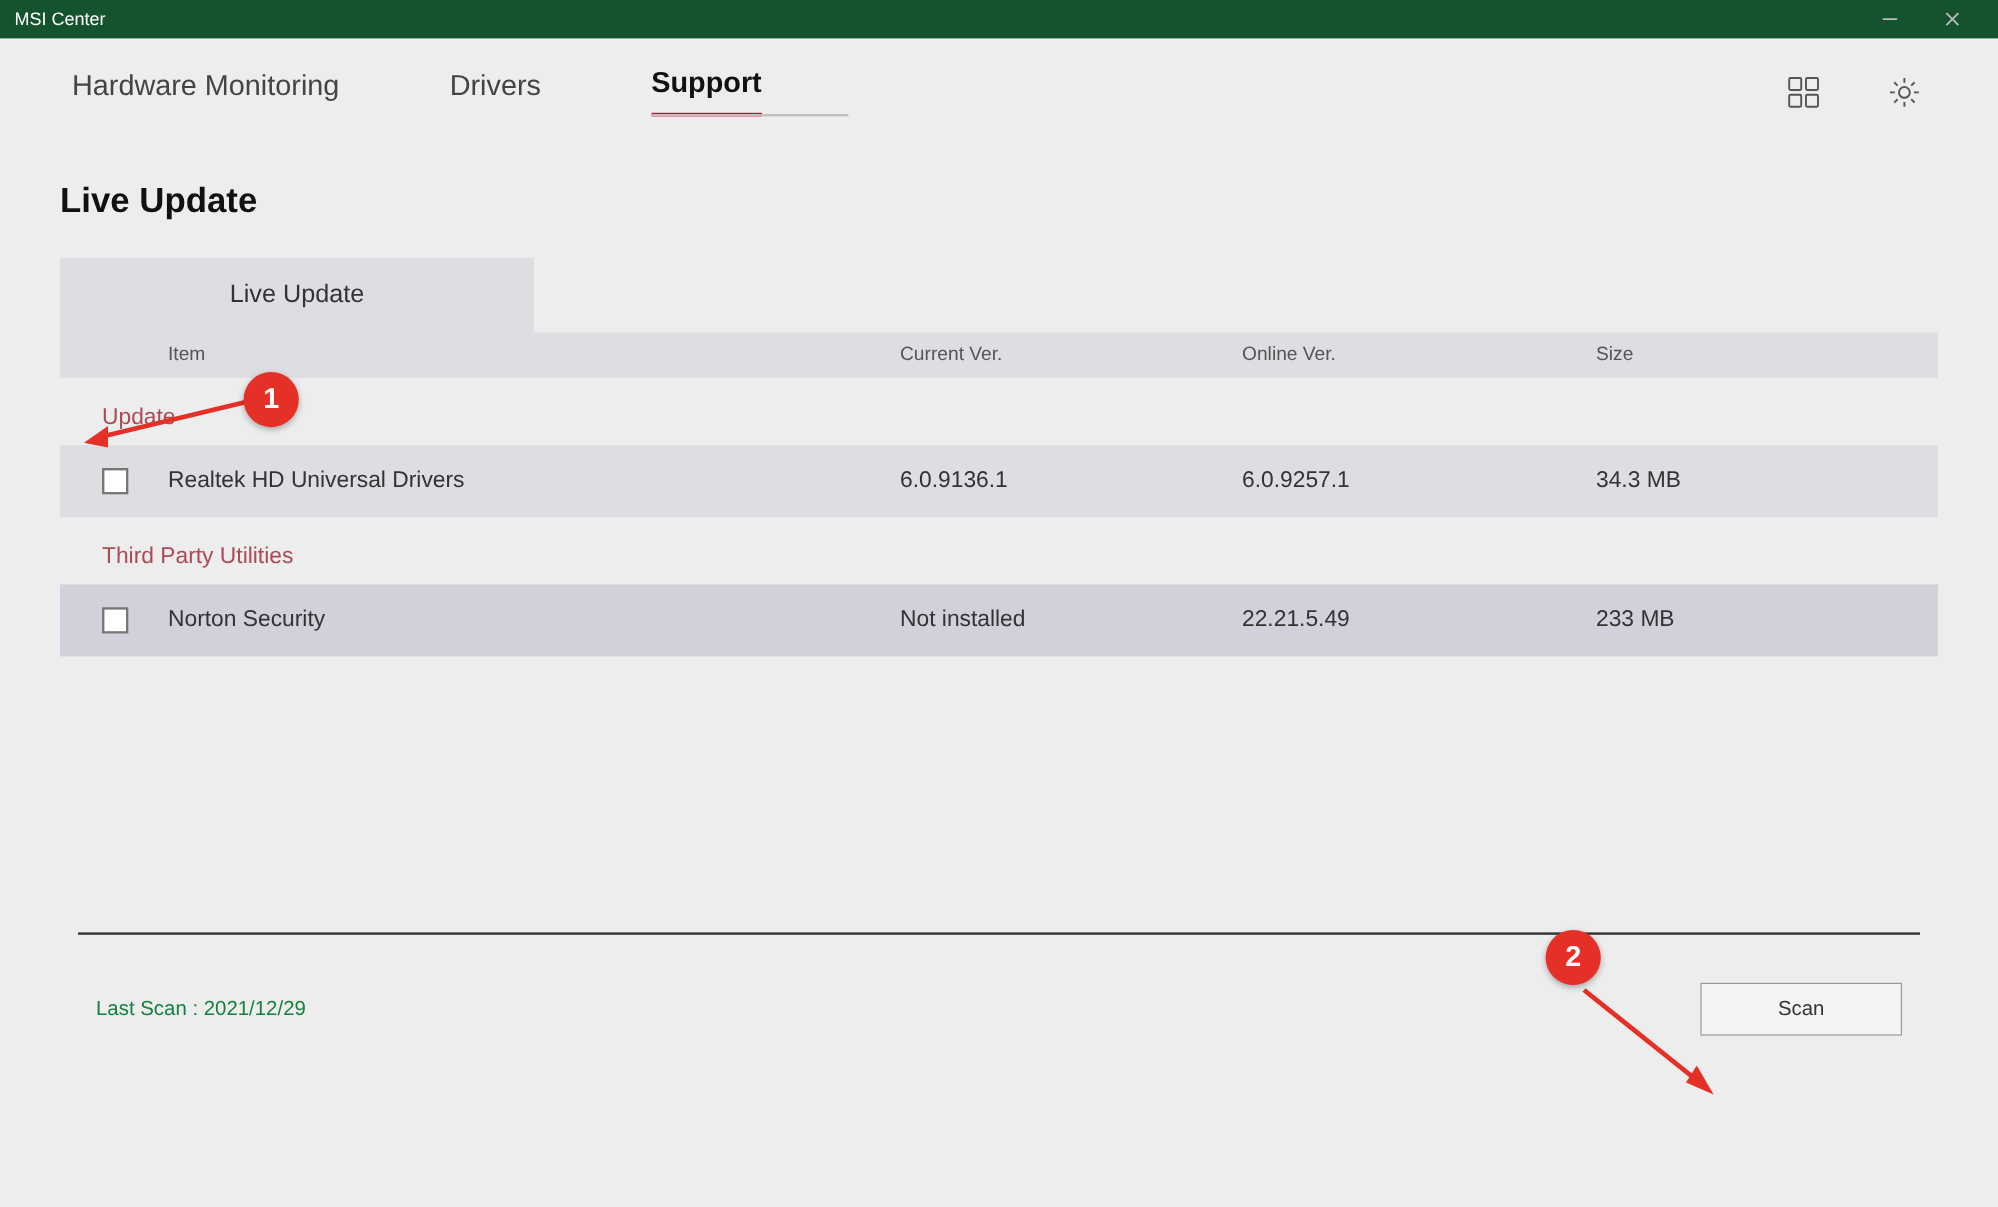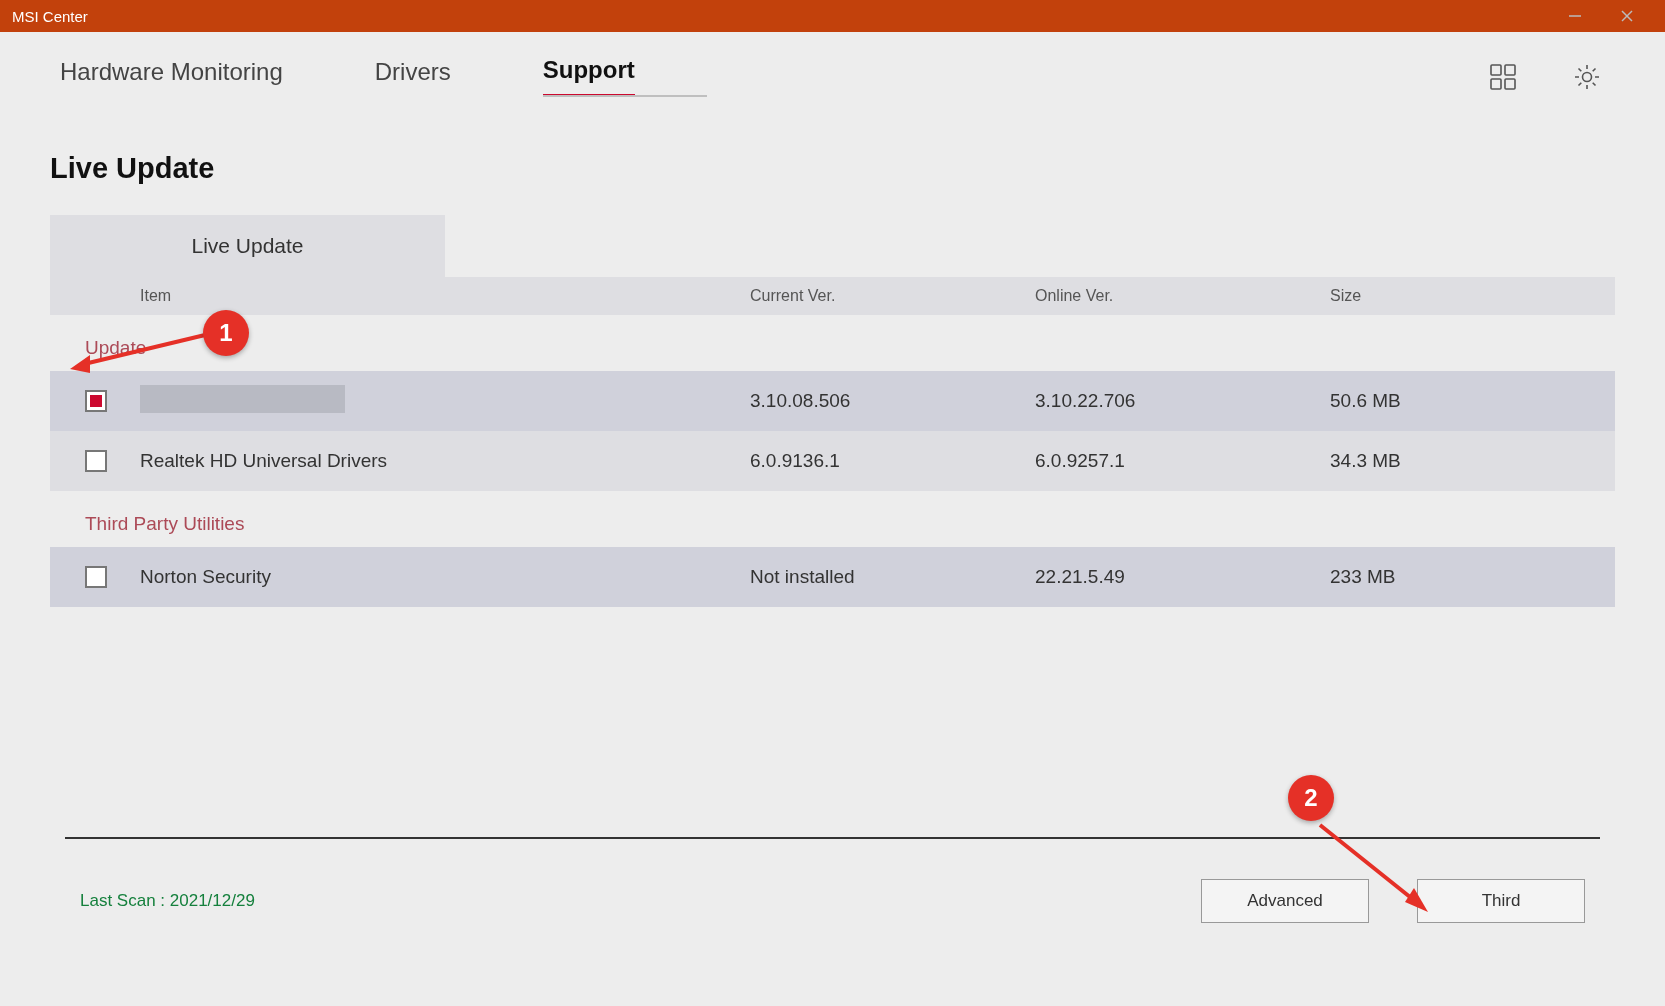--- a/index.html
+++ b/index.html
@@ -1,19 +1,19 @@
 <!DOCTYPE html>
 <html><head>
 <meta charset="utf-8">
 <style>
   * { box-sizing: border-box; margin: 0; padding: 0; font-family: -apple-system, "Segoe UI", Arial, sans-serif; }
   html, body { width: 1665px; height: 1006px; background: #ededed; }
 
   .titlebar {
-    height: 32px; background: #c2410c; color: #fff;
+    height: 32px; background: #14532d; color: #fff;
     display: flex; align-items: center; padding: 0 12px;
     font-size: 15px; font-weight: 400;
   }
   .titlebar .spacer { flex: 1; }
   .titlebar .win-btn {
     width: 52px; height: 32px; display: flex;
     align-items: center; justify-content: center;
     color: #bbb; cursor: pointer;
   }
   .titlebar .win-btn svg { width: 14px; height: 14px; }
@@ -163,29 +163,20 @@
 
   <div class="table-head">
     <div class="col-item">Item</div>
     <div class="col-cur">Current Ver.</div>
     <div class="col-on">Online Ver.</div>
     <div class="col-size">Size</div>
   </div>
 
   <div class="section-label">Update</div>
 
-  <div class="row">
-    <div class="chk-cell">
-        <div class="chk checked"></div>
-      </div>
-    <div class="name-cell"><span class="redact"></span></div>
-    <div class="cur-cell">3.10.08.506</div>
-    <div class="on-cell">3.10.22.706</div>
-    <div class="size-cell">50.6 MB</div>
-  </div>
 
   <div class="row alt">
     <div class="chk-cell">
         <div class="chk"></div>
       </div>
     <div class="name-cell">Realtek HD Universal Drivers</div>
     <div class="cur-cell">6.0.9136.1</div>
     <div class="on-cell">6.0.9257.1</div>
     <div class="size-cell">34.3 MB</div>
   </div>
@@ -199,22 +190,21 @@
     <div class="name-cell">Norton Security</div>
     <div class="cur-cell">Not installed</div>
     <div class="on-cell">22.21.5.49</div>
     <div class="size-cell">233 MB</div>
   </div>
 
   <div class="footer-sep"></div>
   <div class="footer">
     <div class="scan-label">Last Scan : 2021/12/29</div>
     <div class="f-spacer"></div>
-    <div class="btn">Advanced</div>
-    <div class="btn">Third</div>
+    <div class="btn">Scan</div>
   </div>
 
   <div class="callout" style="left:203px; top:95px;">1</div>
   <svg class="arrow" style="left:60px; top:110px;" width="150" height="50">
     <line x1="145" y1="10" x2="20" y2="40"></line>
     <polygon points="10,44 30,30 30,48"></polygon>
   </svg>
 
   <div class="callout" style="left:1288px; top:560px;">2</div>
   <svg class="arrow" style="left:1310px; top:605px;" width="140" height="110">

